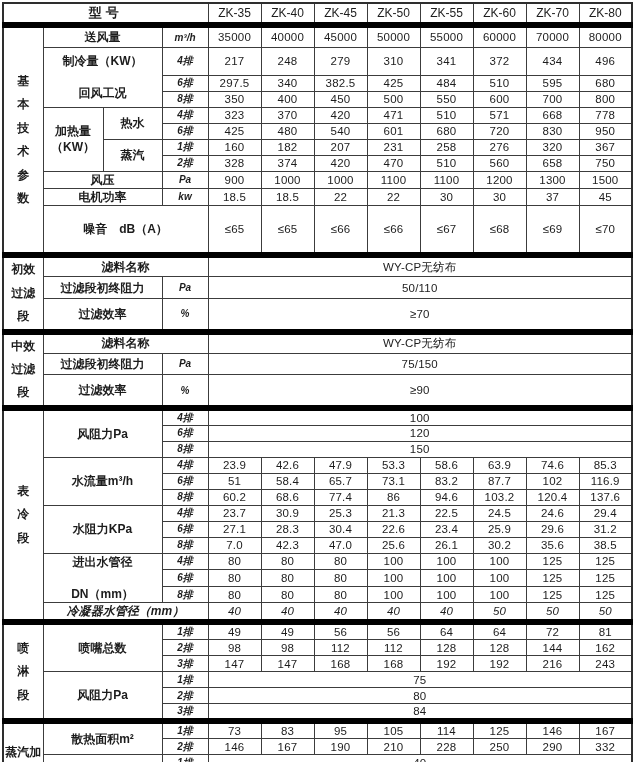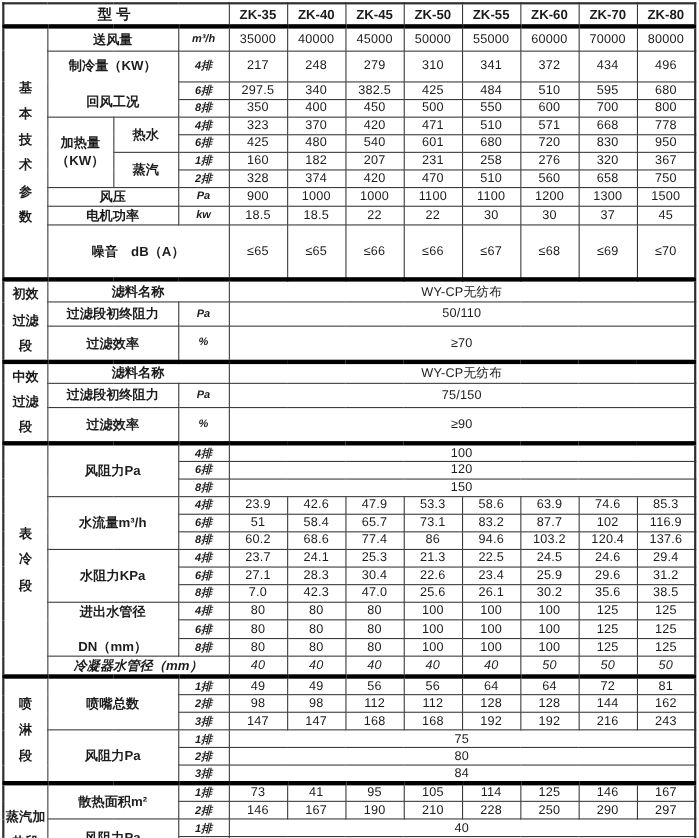--- a/index.html
+++ b/index.html
@@ -2,27 +2,27 @@
 <html><head>
 <meta charset="utf-8">
 <style>
   html,body{margin:0;padding:0;background:#ffffff;}
   .page{width:635px;height:762px;box-sizing:border-box;padding:2px 2px;background:#fff;
         font-family:"Liberation Sans","DejaVu Sans",sans-serif;}
   table.spec{border-collapse:collapse;table-layout:fixed;width:631px;border:2px solid #2e2e2e;}
   table.spec td{border:1px solid #3c3c3c;text-align:center;vertical-align:middle;
                 padding:0 1px;overflow:hidden;color:#1c1c1c;}
   td.val{font-size:11.5px;letter-spacing:0.2px;}
-  td.model{font-size:12px;font-weight:bold;}
+  td.model{font-size:12px;font-weight:normal;}
   td.hdr{font-size:13px;font-weight:bold;letter-spacing:4px;font-family:Liberation Mono, monospace;}
   td.lbl{font-size:12px;font-weight:bold;white-space:pre-line;line-height:1.35;}
   td.tier{font-size:10px;font-weight:bold;font-style:italic;}
   td.sec{font-size:12px;font-weight:bold;white-space:pre-line;line-height:1.95;}
   td.hl{border-left:3px double #2e2e2e;}
-  tr.sec-top td{border-top:4px solid #000000;}
+  tr.sec-top td{border-top:6px solid #000000;}
 </style>
 </head>
 <body>
 
 <div class="page">
   <table class="spec">
     <colgroup>
       <col style="width:40px">
         <col style="width:60px">
         <col style="width:59px">
@@ -266,21 +266,21 @@
           <td class="val">86</td>
           <td class="val">94.6</td>
           <td class="val hl">103.2</td>
           <td class="val">120.4</td>
           <td class="val">137.6</td>
         </tr>
         <tr style="height: 16px;">
           <td colspan="2" rowspan="3" class="lbl">水阻力KPa</td>
           <td class="tier">4排</td>
           <td class="val">23.7</td>
-          <td class="val">24.1</td>
+          <td class="val">30.9</td>
           <td class="val">25.3</td>
           <td class="val">21.3</td>
           <td class="val">22.5</td>
           <td class="val hl">24.5</td>
           <td class="val">24.6</td>
           <td class="val">29.4</td>
         </tr>
         <tr style="height: 16px;">
           <td class="tier">6排</td>
           <td class="val">27.1</td>
@@ -399,38 +399,38 @@
         <tr style="height: 16px;">
           <td class="tier">3排</td>
           <td colspan="8" class="val">84</td>
         </tr>
         <tr class="sec-top" style="height: 16px;">
           <td rowspan="5" class="sec">蒸汽加
 热段</td>
           <td colspan="2" rowspan="2" class="lbl">散热面积m²</td>
           <td class="tier">1排</td>
           <td class="val">73</td>
-          <td class="val">41</td>
+          <td class="val">83</td>
           <td class="val">95</td>
           <td class="val">105</td>
           <td class="val">114</td>
           <td class="val hl">125</td>
           <td class="val">146</td>
           <td class="val">167</td>
         </tr>
         <tr style="height: 16px;">
           <td class="tier">2排</td>
           <td class="val">146</td>
           <td class="val">167</td>
           <td class="val">190</td>
           <td class="val">210</td>
           <td class="val">228</td>
           <td class="val hl">250</td>
           <td class="val">290</td>
-          <td class="val">297</td>
+          <td class="val">332</td>
         </tr>
         <tr style="height: 16px;">
           <td colspan="2" rowspan="2" class="lbl">风阻力Pa</td>
           <td class="tier">1排</td>
           <td colspan="8" class="val">40</td>
         </tr>
         <tr style="height: 16px;">
           <td class="tier">2排</td>
           <td colspan="8" class="val">75</td>
         </tr>

